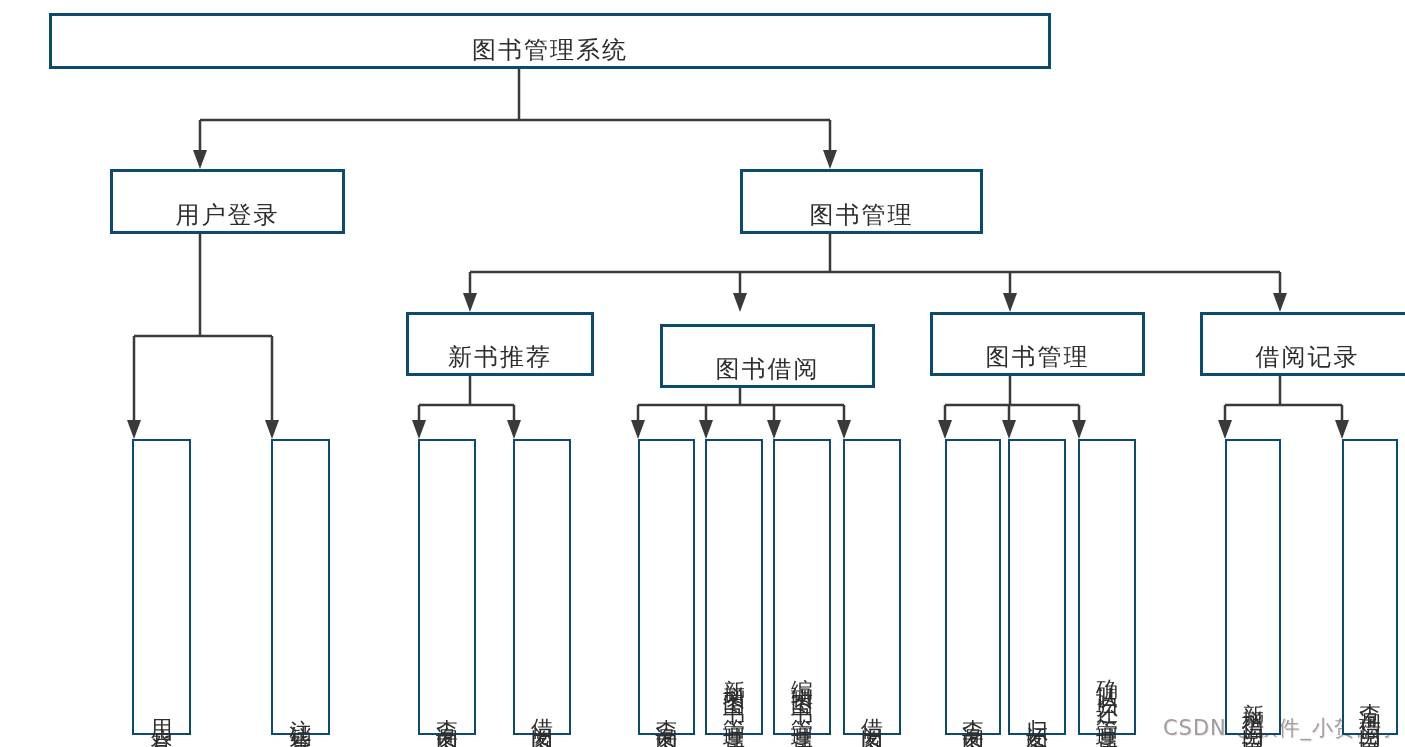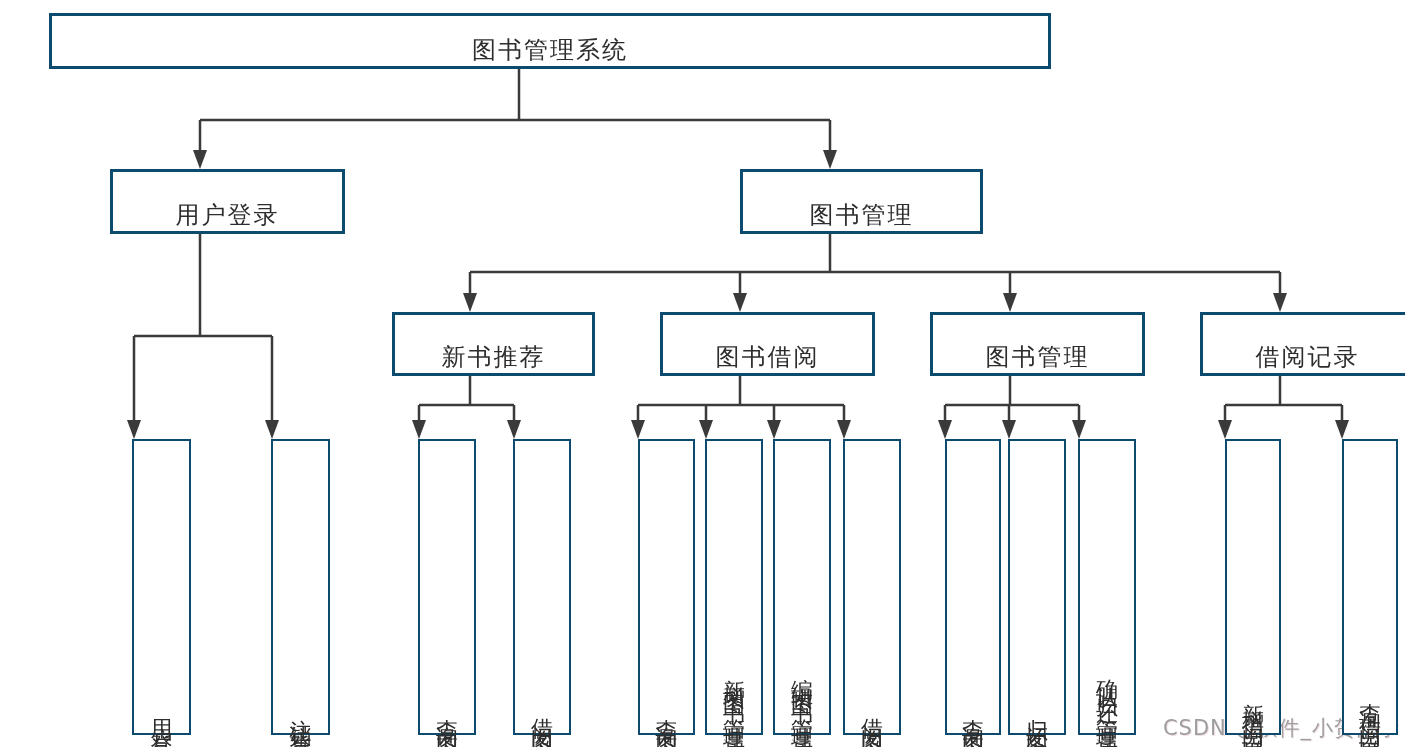--- a/index.html
+++ b/index.html
@@ -80,24 +80,24 @@
     <span>图书管理系统</span>
   </div>
 
   <div class="node h" style="left:82px;top:169px;width:235px;height:65px">
     <span>用户登录</span>
   </div>
   <div class="node h" style="left:712px;top:169px;width:243px;height:65px">
     <span>图书管理</span>
   </div>
 
-  <div class="node h" style="left:364px;top:312px;width:203px;height:64px">
+  <div class="node h" style="left:378px;top:312px;width:188px;height:64px">
     <span>新书推荐</span>
   </div>
-  <div class="node h" style="left:632px;top:312px;width:215px;height:64px">
+  <div class="node h" style="left:632px;top:324px;width:215px;height:64px">
     <span>图书借阅</span>
   </div>
   <div class="node h" style="left:902px;top:312px;width:215px;height:64px">
     <span>图书管理</span>
   </div>
   <div class="node h" style="left:1172px;top:312px;width:215px;height:64px">
     <span>借阅记录</span>
   </div>
 
   <div class="node v" style="left:104px;top:439px;width:59px;height:296px">

